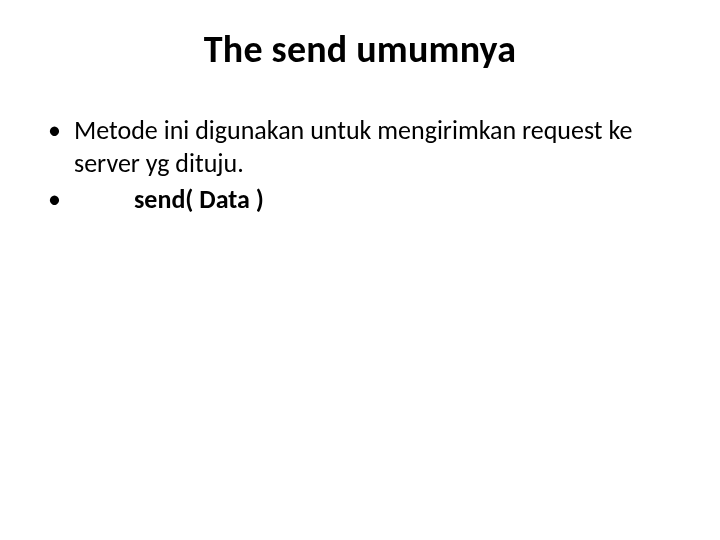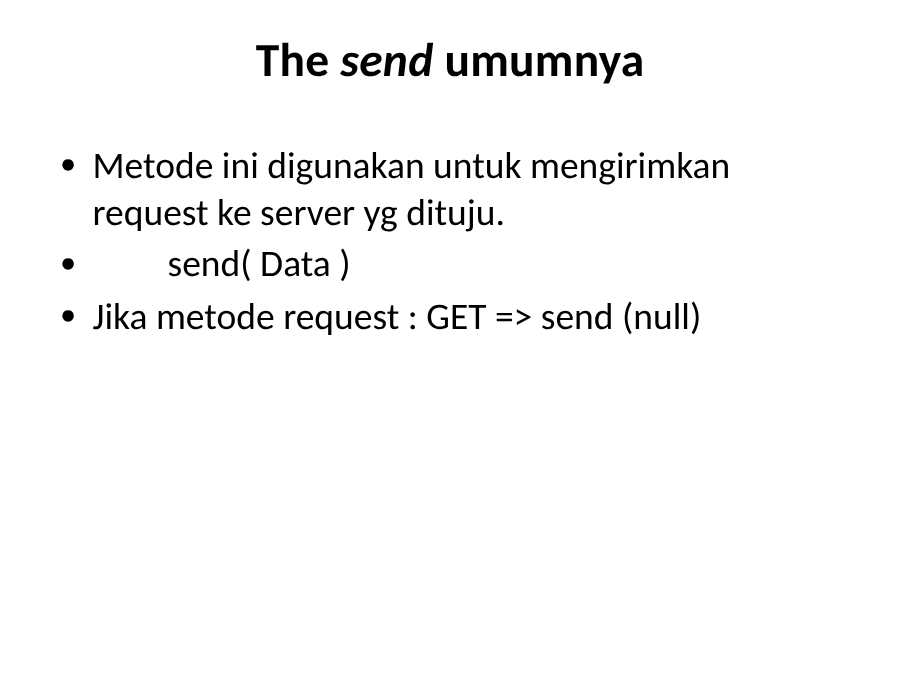--- a/index.html
+++ b/index.html
@@ -12,58 +12,54 @@
     }
     .title {
       text-align: center;
       font-size: 38px;
       font-weight: 700;
       margin-top: 6px;
       margin-bottom: 42px;
       letter-spacing: 0.2px;
     }
     .title .em {
-      font-style: italic;
       margin-top: 36px;
     }
     ul.body {
       list-style: none;
-      font-size: 30px;
+      font-size: 26px;
       line-height: 1.25;
       padding-left: 8px;
     }
     ul.body > li {
       position: relative;
       padding-left: 26px;
       margin-bottom: 4px;
     }
     ul.body > li::before {
       content: "•";
       position: absolute;
       left: 0;
       top: 0;
       font-size: 26px;
       line-height: 1.25;
     }
     .indent {
       display: block;
       padding-left: 60px;
-      font-weight: 400;
+      font-weight: 700;
     }
   </style>
 </head>
 <body>
 
 <h1 class="title">
   <span>The </span><span class="em">send</span><span> umumnya</span>
 </h1>
 
 <ul class="body">
   <li>
     <span>Metode ini digunakan untuk mengirimkan request ke server yg dituju.</span>
   </li>
   <li>
     <span class="indent">send( Data )</span>
   </li>
-  <li>
-    <span>Jika metode request : GET =&gt; send (null)</span>
-  </li>
 </ul>
 
 </body></html>

